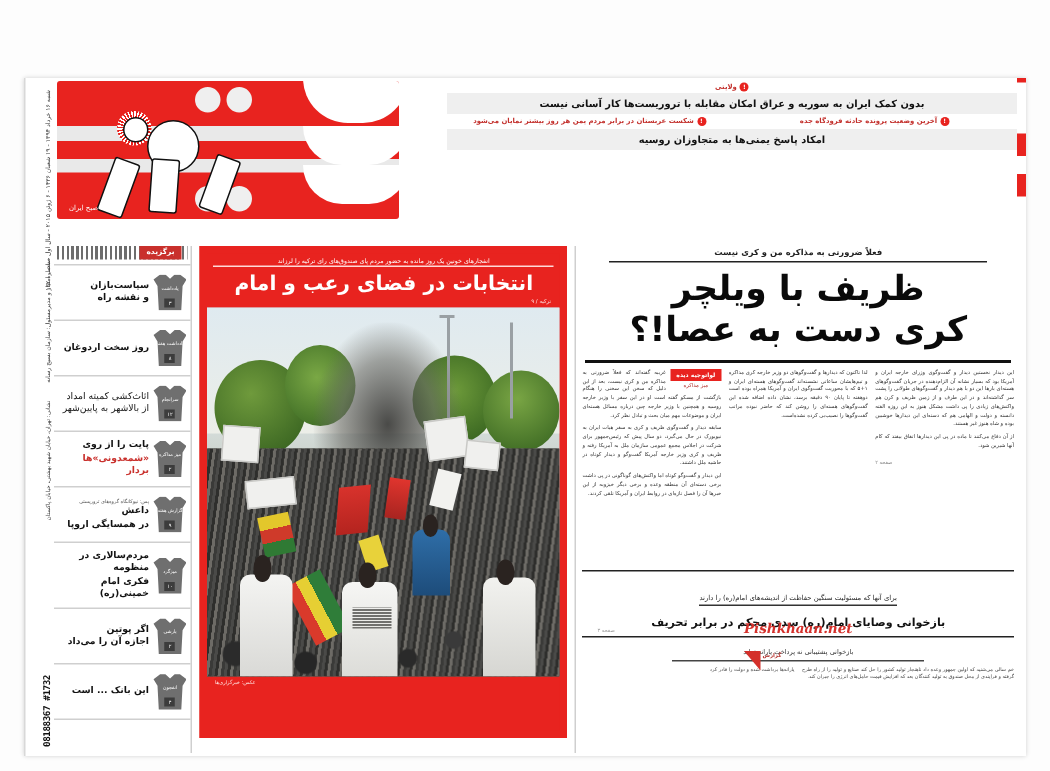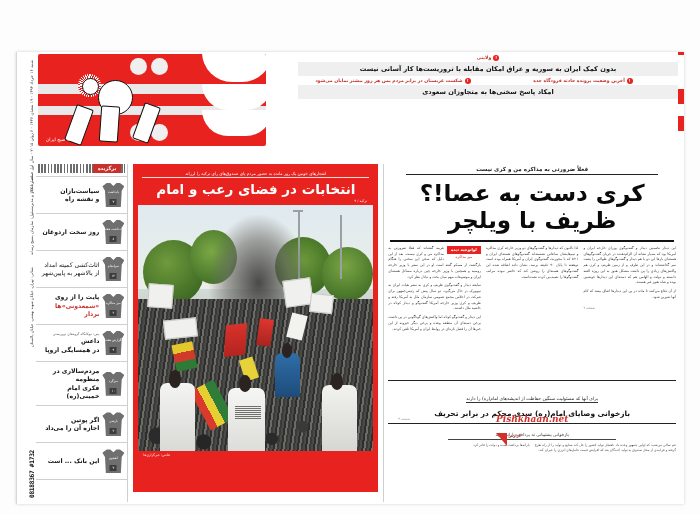--- a/index.html
+++ b/index.html
@@ -348,33 +348,33 @@
         <div class="th-tab t2"></div>
         <div class="th-split">
           <div class="th-kicker">
             <span class="bullet">!</span><span>آخرین وضعیت پرونده حادثه فرودگاه جده</span>
           </div>
           <div class="th-kicker">
             <span class="bullet">!</span><span>شکست عربستان در برابر مردم یمن هر روز بیشتر نمایان می‌شود</span>
           </div>
         </div>
         <div class="th-split">
-          <div class="th-bar">امکاد پاسخ سخنی‌ها به متجاوزان سعودی</div>
+          <div class="th-bar">امکاد پاسخ یمنی‌ها به متجاوزان روسیه</div>
         </div>
       </div>
       <div class="th-tab t3" style="top:62px;"></div>
     </div>
 
     <div class="body-grid">
 
       <div class="col-left">
         <div class="lead-kicker">فعلاً ضرورتی به مذاکره من و کری نیست</div>
         <div class="lead-head">
+          <span>ظریف با ویلچر</span>
           <span>کری دست به عصا!؟</span>
-          <span>ظریف با ویلچر</span>
         </div>
         <div class="lead-rule"></div>
 
         <div class="cols4">
           <div class="c">
             <p>این دیدار نخستین دیدار و گفت‌وگوی وزرای خارجه ایران و آمریکا بود که بسیار نشانه آن الزام‌دهنده در جریان گفت‌وگوهای هسته‌ای بارها این دو با هم دیدار و گفت‌وگوهای طولانی را پشت سر گذاشته‌اند و در این طرف و از زمین ظریف و کرن هم واکنش‌های زیادی را پی داشت مشکل هنوز به این روزه الفته دانسته و دولت و الهامی هم که دسته‌ای این دیدارها خوشبین بوده و شاه هنوز غیر هستند.</p>
             <p>از آن دفاع می‌کنند تا ماده در پی این دیدارها اتفاق بیفتد که کام آنها شیرین شود.</p>
             <div class="signoff">صفحه ۲</div>
           </div>
           <div class="c">

